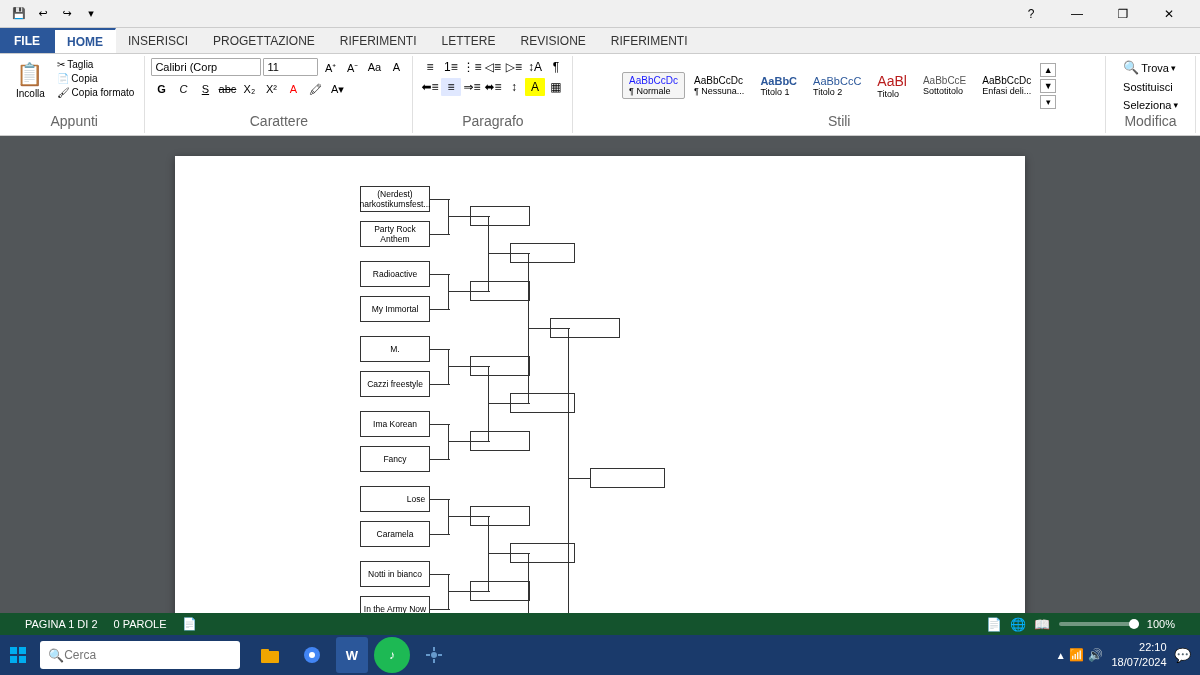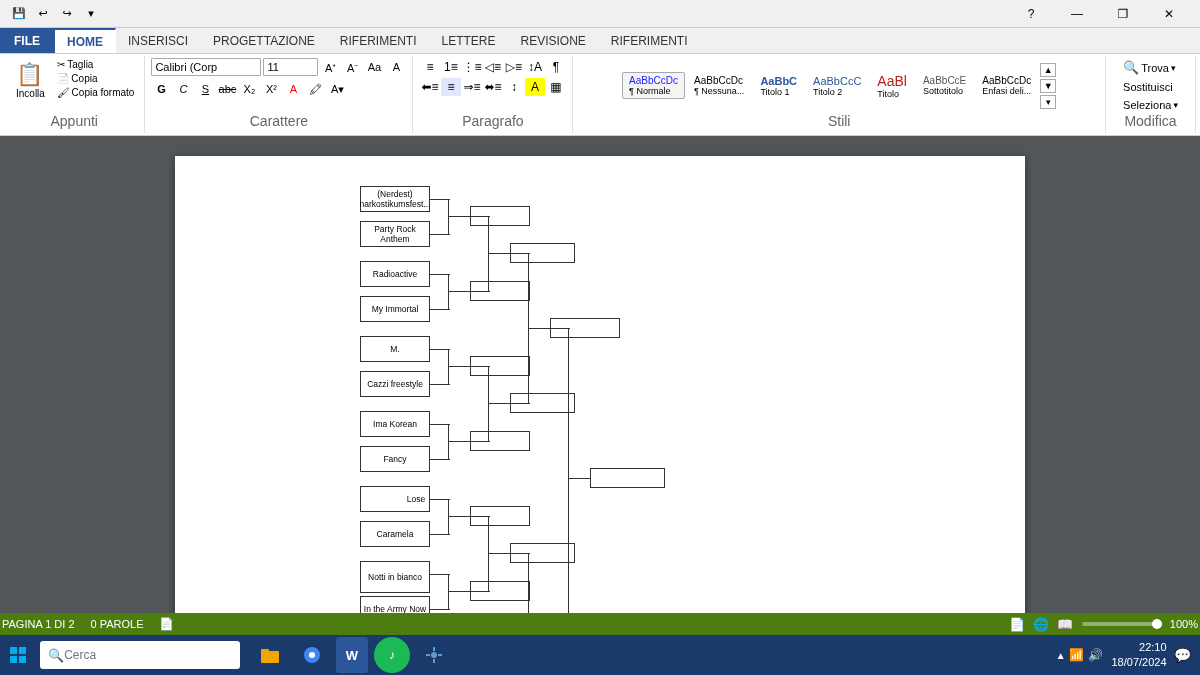--- a/index.html
+++ b/index.html
@@ -63,22 +63,22 @@
     
     .doc-area {
       background: #525659; height: calc(675px - 40px - 28px - 26px - 82px - 22px);
       overflow-y: auto; display: flex; justify-content: center; padding: 20px 0;
       position: relative;
     }
     .page { background: white; width: 850px; min-height: 500px; box-shadow: 0 2px 8px rgba(0,0,0,0.4); padding: 30px 40px; position: relative; }
 
     
     .statusbar {
-      height: 22px; background: #4d7c0f; display: flex; align-items: center;
-      padding: 0 2px; color: white; font-size: 11px; gap: 16px;
+      height: 22px; background: #14532d; display: flex; align-items: center;
+      padding: 0 25px; color: white; font-size: 11px; gap: 16px;
     }
     .statusbar-right { margin-left: auto; display: flex; align-items: center; gap: 8px; }
     .zoom-slider { width: 80px; height: 4px; background: rgba(255,255,255,0.4); border-radius: 2px; position: relative; cursor: pointer; }
     .zoom-thumb { width: 10px; height: 10px; background: white; border-radius: 50%; position: absolute; top: -3px; right: 0; }
 
     
     .word-window { width: 1200px; height: 635px; display: flex; flex-direction: column; background: white; }
   </style>
 </head>
 <body>
@@ -253,21 +253,21 @@
         <div id="r1b1" style="position:absolute; left:0; top:0; width:70px; height:26px; border:1px solid #333; font-size:8.5px; display:flex; align-items:center; justify-content:center; text-align:center; background:white;">(Nerdest) narkostikumsfest...</div>
         <div id="r1b2" style="position:absolute; left:0; top:35px; width:70px; height:26px; border:1px solid #333; font-size:8.5px; display:flex; align-items:center; justify-content:center; text-align:center; background:white;">Party Rock Anthem</div>
         <div id="r1b3" style="position:absolute; left:0; top:75px; width:70px; height:26px; border:1px solid #333; font-size:8.5px; display:flex; align-items:center; justify-content:center; text-align:center; background:white;">Radioactive</div>
         <div id="r1b4" style="position:absolute; left:0; top:110px; width:70px; height:26px; border:1px solid #333; font-size:8.5px; display:flex; align-items:center; justify-content:center; text-align:center; background:white;">My Immortal</div>
         <div id="r1b5" style="position:absolute; left:0; top:150px; width:70px; height:26px; border:1px solid #333; font-size:8.5px; display:flex; align-items:center; justify-content:center; text-align:center; background:white;">M.</div>
         <div id="r1b6" style="position:absolute; left:0; top:185px; width:70px; height:26px; border:1px solid #333; font-size:8.5px; display:flex; align-items:center; justify-content:center; text-align:center; background:white;">Cazzi freestyle</div>
         <div id="r1b7" style="position:absolute; left:0; top:225px; width:70px; height:26px; border:1px solid #333; font-size:8.5px; display:flex; align-items:center; justify-content:center; text-align:center; background:white;">Ima Korean</div>
         <div id="r1b8" style="position:absolute; left:0; top:260px; width:70px; height:26px; border:1px solid #333; font-size:8.5px; display:flex; align-items:center; justify-content:center; text-align:center; background:white;">Fancy</div>
         <div id="r1b9" style="position:absolute; left:0; top:300px; width:70px; height:26px; border:1px solid #333; font-size:8.5px; display:flex; align-items:center; justify-content:center; text-align:center; background:white;padding-left:42px;">Lose</div>
         <div id="r1b10" style="position:absolute; left:0; top:335px; width:70px; height:26px; border:1px solid #333; font-size:8.5px; display:flex; align-items:center; justify-content:center; text-align:center; background:white;">Caramela</div>
-        <div id="r1b11" style="position:absolute; left:0; top:375px; width:70px; height:32px; border:1px solid #333; font-size:8.5px; display:flex; align-items:center; justify-content:center; background:white;">Notti in bianco</div>
+        <div id="r1b11" style="position:absolute; left:0; top:375px; width:70px; height:26px; border:1px solid #333; font-size:8.5px; display:flex; align-items:center; justify-content:center; background:white;">Notti in bianco</div>
         <div id="r1b12" style="position:absolute; left:0; top:410px; width:70px; height:26px; border:1px solid #333; font-size:8.5px; display:flex; align-items:center; justify-content:center; text-align:center; background:white;">In the Army Now</div>
 
         <div style="position:absolute; left:70px; top:13px; width:20px; border-top:1px solid #333;"></div>
         <div style="position:absolute; left:70px; top:48px; width:20px; border-top:1px solid #333;"></div>
         <div style="position:absolute; left:88px; top:13px; height:35px; border-left:1px solid #333;"></div>
         <div style="position:absolute; left:88px; top:30px; width:22px; border-top:1px solid #333;"></div>
 
         <div style="position:absolute; left:110px; top:20px; width:60px; height:20px; border:1px solid #333; background:white;"></div>
 
         <div style="position:absolute; left:70px; top:88px; width:20px; border-top:1px solid #333;"></div>

